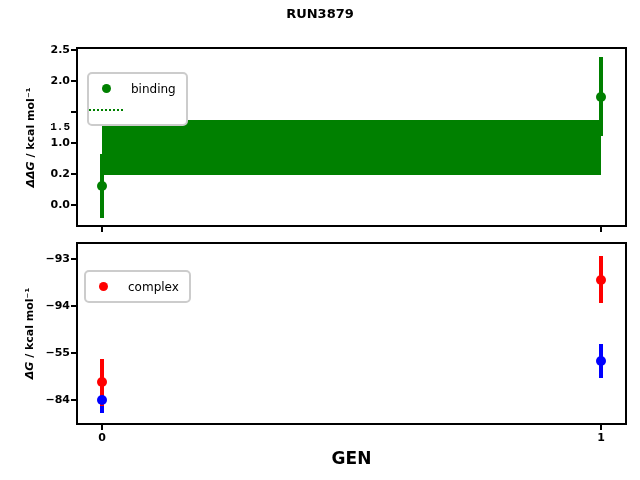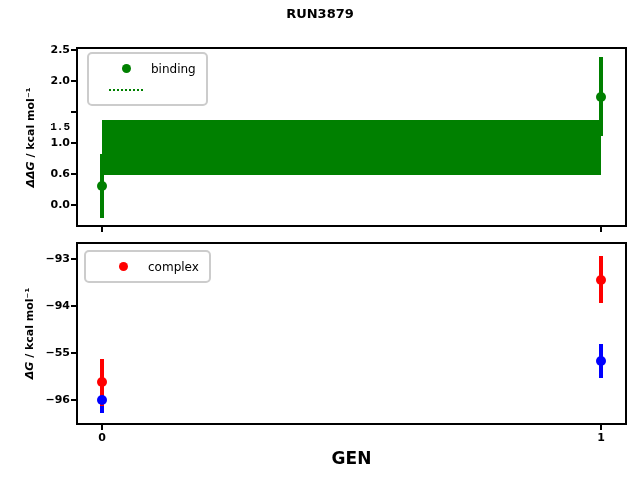--- a/index.html
+++ b/index.html
@@ -40,21 +40,21 @@
   .ylabel {
     transform:rotate(-90deg); white-space:nowrap;
     font-size:11px; font-weight:bold;
   }
   .ylabel .math { font-style:italic; }
   .band { position:absolute; z-index:1; }
   .err  { position:absolute; width:4px; z-index:2; }
   .pt   { position:absolute; width:10px; height:10px; border-radius:50%; z-index:3; }
   .legend {
     position:absolute; z-index:6; background:#ffffff;
-    border:2px solid #cccccc; border-radius:5px; padding:4px 10px 4px 20px;
+    border:2px solid #cccccc; border-radius:5px; padding:4px 10px 4px 0;margin-top:20px;
   }
   #legend-ddg { left:9px; top:3px; }
   #legend-dg  { left:6px; top:6px; }
   .lrow { display:flex; align-items:center; height:21px; }
   .lhandle { width:34px; display:flex; align-items:center; justify-content:center; flex:none; }
   .llabel { font-size:12px; margin-left:8px; white-space:nowrap; }
   .ldot { width:9px; height:9px; border-radius:50%; }
   .ldot-green { background:#008000; }
   .ldot-blue  { background:#0000ff; }
   .ldot-red   { background:#ff0000; }
@@ -86,21 +86,21 @@
     </div>
   <div class="tick-y" style="top: 0.239437px;"></div>
       <div class="ytick-label" style="top: -4.76056px;">2.5</div>
       <div class="tick-y" style="top: 31.2254px;"></div>
       <div class="ytick-label" style="top: 26.2254px;">2.0</div>
       <div class="tick-y" style="top: 62.2113px;"></div>
       <div class="ytick-label" style="top: 72px; font-family: Liberation Mono, monospace;">1.5</div>
       <div class="tick-y" style="top: 93.1972px;"></div>
       <div class="ytick-label" style="top: 88.1972px;">1.0</div>
       <div class="tick-y" style="top: 124.183px;"></div>
-      <div class="ytick-label" style="top: 119.183px;">0.6</div>
+      <div class="ytick-label" style="top: 119.183px;">0.2</div>
       <div class="tick-y" style="top: 155.169px;"></div>
       <div class="ytick-label" style="top: 150.169px;">0.0</div>
       <div class="tick-x" style="left: 22.9562px;"></div>
       <div class="tick-x" style="left: 522.044px;"></div>
       <div class="band" style="left: 23.9562px; width: 499.088px; top: 71.2676px; height: 54.5352px; background: rgb(0, 128, 0);"></div>
       <div class="err" style="left: 21.9562px; top: 104.732px; height: 64.4507px; background: rgb(0, 128, 0);"></div>
       <div class="err" style="left: 521.044px; top: 8.05634px; height: 79.3239px; background: rgb(0, 128, 0);"></div>
       <div class="pt" style="left: 18.9562px; top: 131.958px; background: rgb(0, 128, 0);"></div>
       <div class="pt" style="left: 518.044px; top: 42.7183px; background: rgb(0, 128, 0);"></div>
     </div>
@@ -119,21 +119,21 @@
         <span class="llabel">complex</span>
       </div>
     </div>
   <div class="tick-y" style="top: 14.0737px;"></div>
       <div class="ytick-label" style="top: 9.07368px;">−93</div>
       <div class="tick-y" style="top: 61.1789px;"></div>
       <div class="ytick-label" style="top: 56.1789px;">−94</div>
       <div class="tick-y" style="top: 108.284px;"></div>
       <div class="ytick-label" style="top: 103.284px;">−55</div>
       <div class="tick-y" style="top: 155.389px;"></div>
-      <div class="ytick-label" style="top: 150.389px;">−96</div>
+      <div class="ytick-label" style="top: 150.389px;">−84</div>
       <div class="tick-x" style="left: 22.9562px;"></div>
       <div class="xtick-label" style="left: 11.9562px;">0</div>
       <div class="tick-x" style="left: 522.044px;"></div>
       <div class="xtick-label" style="left: 511.044px;">1</div>
       <div class="err" style="left: 21.9562px; top: 143.671px; height: 25.4368px; background: rgb(0, 0, 255);"></div>
       <div class="err" style="left: 521.044px; top: 100.334px; height: 33.9158px; background: rgb(0, 0, 255);"></div>
       <div class="err" style="left: 21.9562px; top: 114.937px; height: 47.1053px; background: rgb(255, 0, 0);"></div>
       <div class="err" style="left: 521.044px; top: 12.2474px; height: 47.1053px; background: rgb(255, 0, 0);"></div>
       <div class="pt" style="left: 18.9562px; top: 151.389px; background: rgb(0, 0, 255);"></div>
       <div class="pt" style="left: 518.044px; top: 112.292px; background: rgb(0, 0, 255);"></div>

